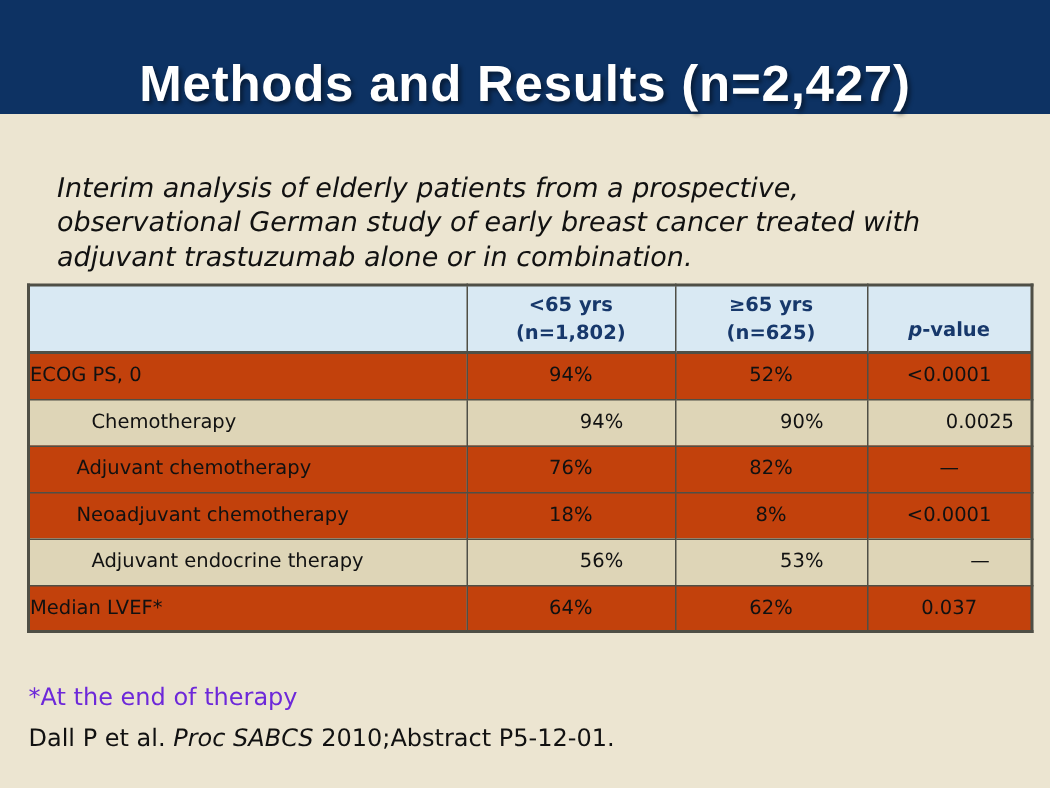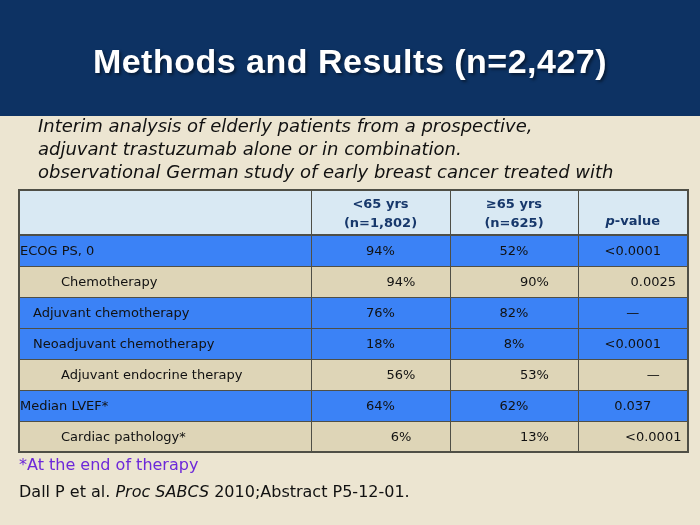--- a/index.html
+++ b/index.html
@@ -10,24 +10,24 @@
   }
   .slide {
     position: relative;
     width: 700px; height: 525px;
     background: #ece5d1;
     overflow: hidden;
   }
   .title-band {
     position: absolute;
     top: 0; left: 0;
-    width: 700px; height: 116px;
+    width: 700px; height: 76px;
     background: #0d3263;
     display: flex;
-    align-items: center;
+    align-items: flex-end;
     justify-content: center;
   }
   .title-band h1 {
     margin: 0;
     padding-top: 6px;
     font-family: "Liberation Sans", sans-serif;
     font-size: 34px;
     font-weight: bold;
     color: #ffffff;
     letter-spacing: 0.5px;
@@ -61,24 +61,24 @@
     color: #17386b;
     font-weight: bold;
     height: 39px;
     text-align: center;
     vertical-align: middle;
     line-height: 19px;
     border-bottom: 2px solid #4f4f46;
   }
   table.results thead th.pv { vertical-align: bottom; padding-bottom: 4px; margin-left: 30px; }
   table.results tbody tr { height: 31px; }
-  table.results tbody tr.shade-light td { background: #3b82f6; }
+  table.results tbody tr.shade-light td { background: #c2410c; }
   table.results tbody tr.shade-dark  td { background: #ded5b7; padding-left: 41px; }
   td.label { text-align: left; padding-left: 9px; }
-  td.label.indent { padding-left: 13px; }
+  td.label.indent { padding-left: 31px; }
   td.val { text-align: center; }
   .it { font-style: italic; }
   .footnote {
     position: absolute;
     top: 455px; left: 19px;
     font-size: 16px;
     color: #6d28d9;
   }
   .citation {
     position: absolute;
@@ -91,22 +91,22 @@
 <body>
 
 <div class="slide">
 
   <div class="title-band">
     <h1>Methods and Results (n=2,427)</h1>
   </div>
 
   <div class="intro">
     <div>Interim analysis of elderly patients from a prospective,</div>
+    <div>observational German study of early breast cancer treated with</div>
     <div>adjuvant trastuzumab alone or in combination.</div>
-    <div>observational German study of early breast cancer treated with</div>
   </div>
 
   <table class="results">
     <colgroup>
       <col style="width:292px">
       <col style="width:139px">
       <col style="width:128px">
       <col style="width:110px">
     </colgroup>
     <thead>
@@ -155,26 +155,20 @@
           <td class="val">56%</td>
           <td class="val">53%</td>
           <td class="val">—</td>
         </tr>
         <tr class="shade-light">
           <td class="label">Median LVEF*</td>
           <td class="val">64%</td>
           <td class="val">62%</td>
           <td class="val">0.037</td>
         </tr>
-        <tr class="shade-dark">
-          <td class="label">Cardiac pathology*</td>
-          <td class="val">6%</td>
-          <td class="val">13%</td>
-          <td class="val">&lt;0.0001</td>
-        </tr>
       </tbody>
   </table>
 
   <div class="footnote">*At the end of therapy</div>
 
   <div class="citation">
     <span>Dall P et al. </span><span class="it">Proc SABCS</span><span> 2010;Abstract P5-12-01.</span>
   </div>
 
 </div>

